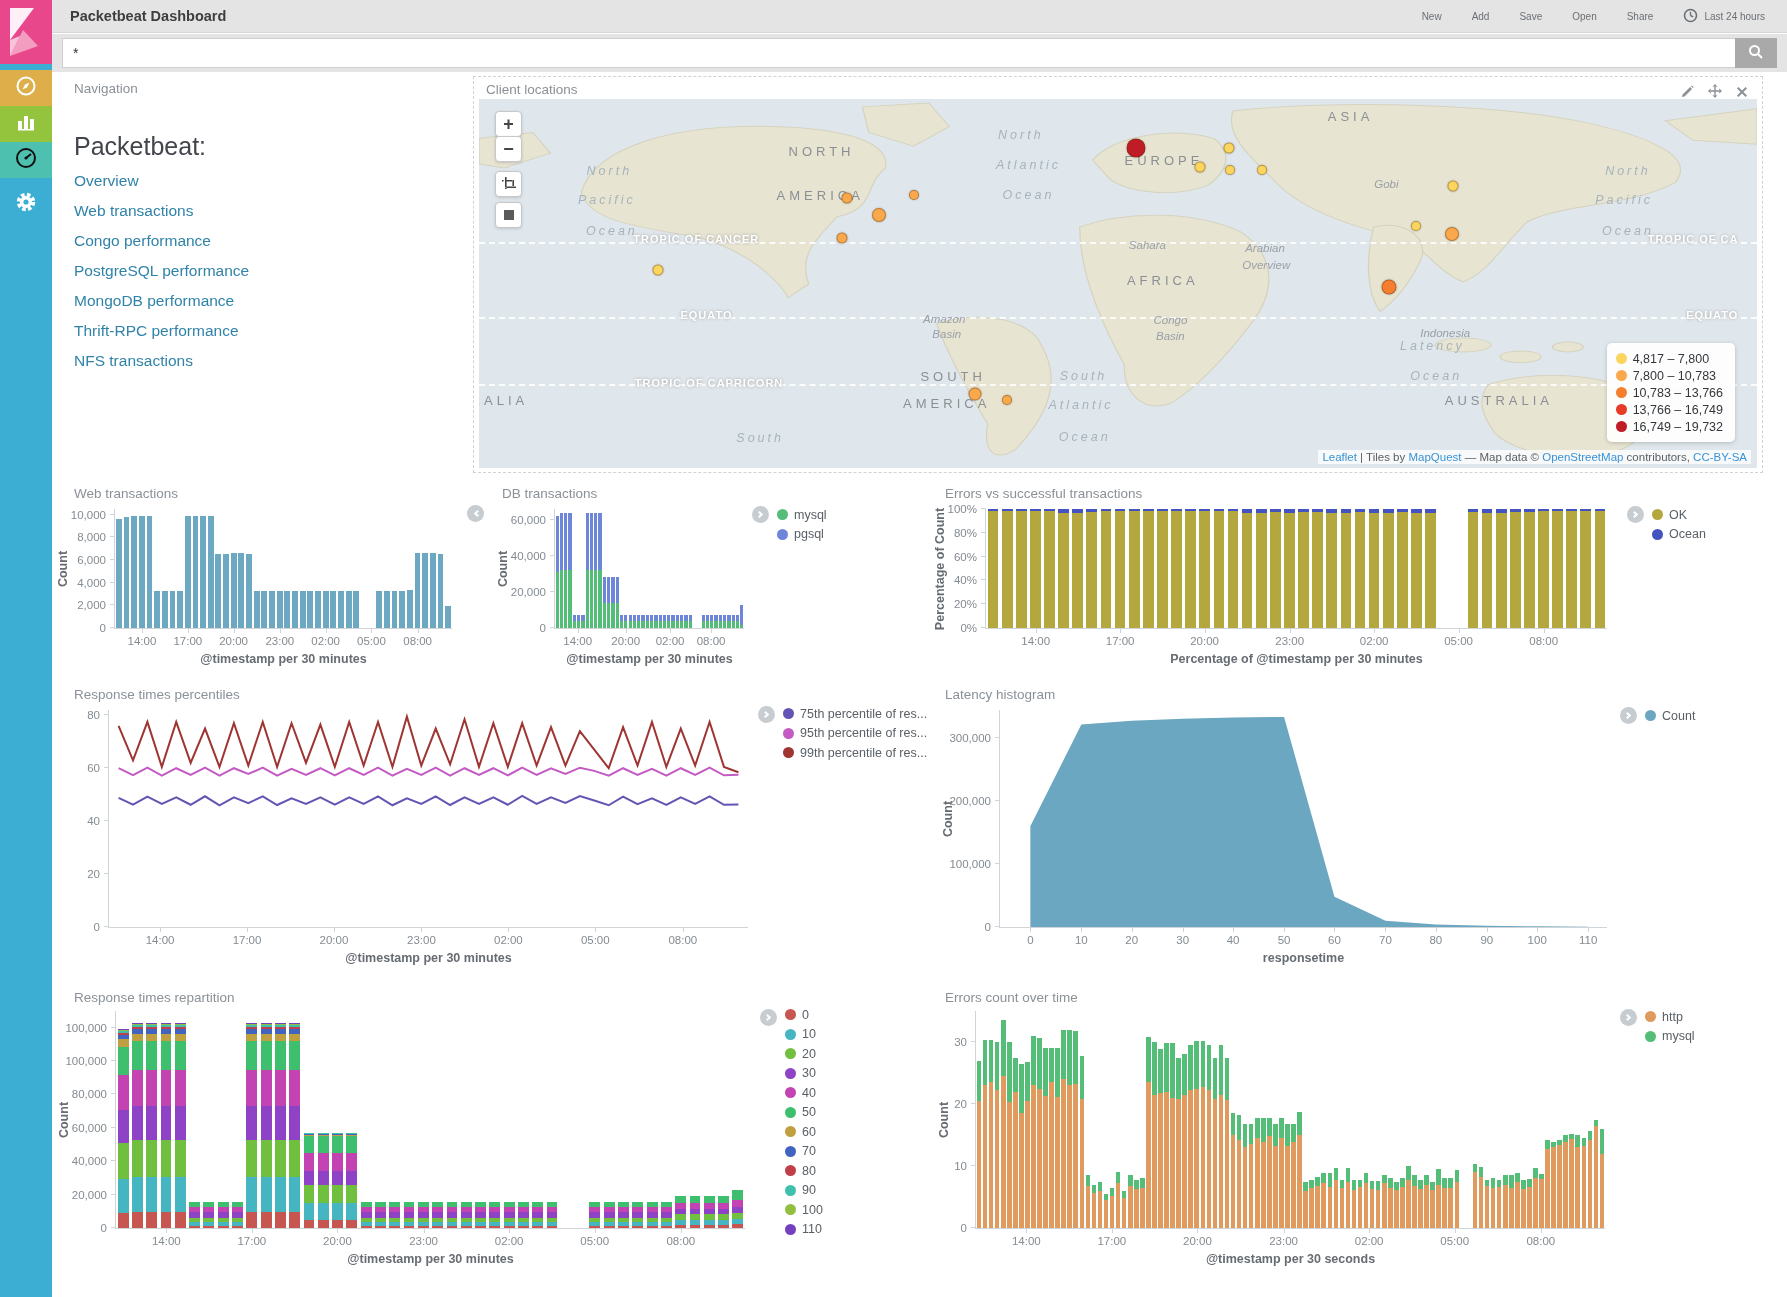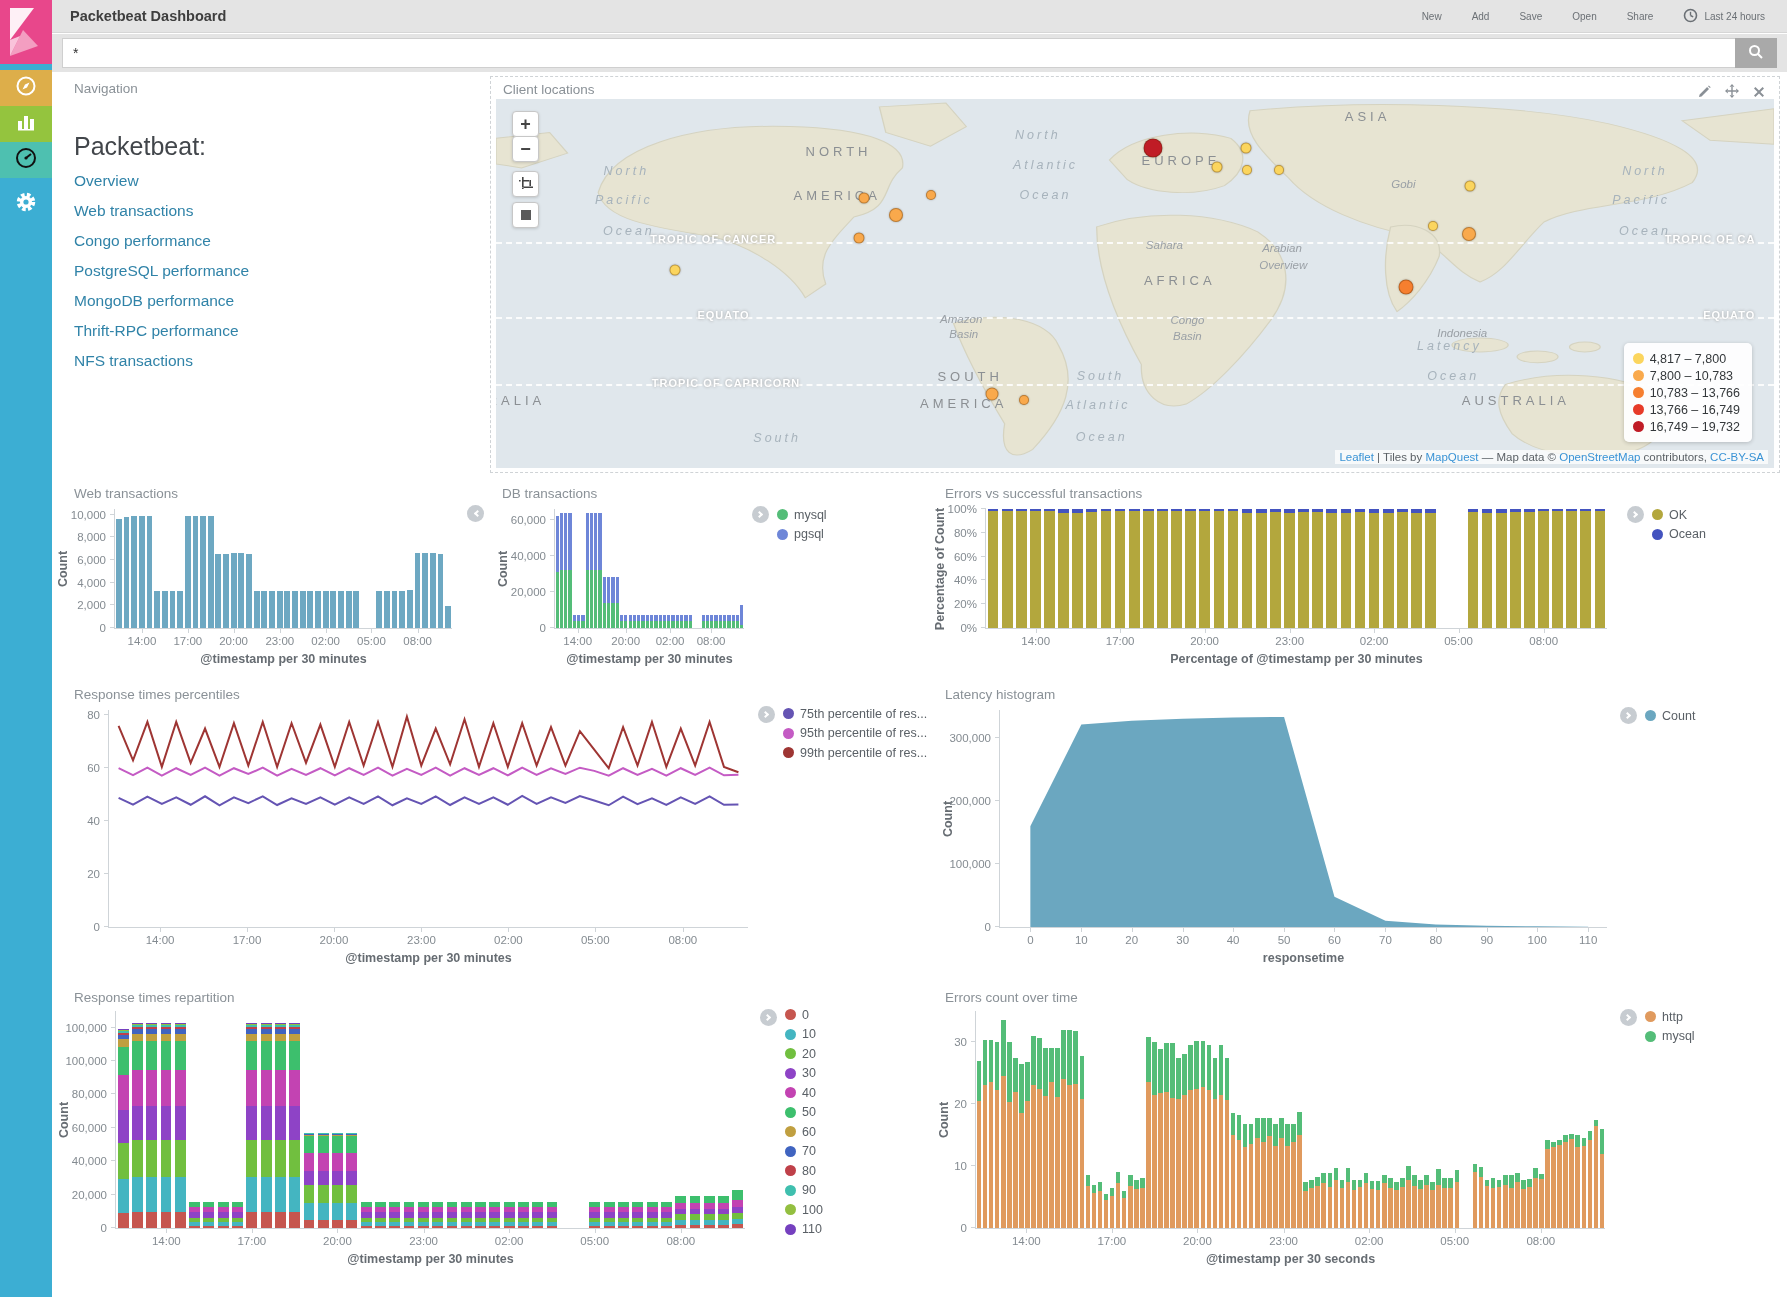--- a/index.html
+++ b/index.html
@@ -162,21 +162,21 @@
   <h2 id="nav-heading">Packetbeat:</h2>
   <a class="navlink" style="top:96px">Overview</a>
   <a class="navlink" style="top:126px">Web transactions</a>
   <a class="navlink" style="top:156px">Congo performance</a>
   <a class="navlink" style="top:186px">PostgreSQL performance</a>
   <a class="navlink" style="top:216px">MongoDB performance</a>
   <a class="navlink" style="top:246px">Thrift-RPC performance</a>
   <a class="navlink" style="top:276px">NFS transactions</a>
 </div>
 
-<div class="panel dashed" style="left:490px; top:76px; width:1290px; height:397px;">
+<div class="panel dashed" style="left:473px; top:76px; width:1290px; height:397px;">
   <div class="ptitle">Client locations</div>
   <div class="picons">
     <span><svg width="13" height="13" viewBox="0 0 13 13">
           <path d="M1 12 l2.5-.6 7.5-7.5 -1.9-1.9 -7.5 7.5z M10 1.2 l1.9 1.9 .8-.8 -1.9-1.9z" fill="#8a9096"></path>
         </svg></span>
     <span><svg width="14" height="14" viewBox="0 0 14 14">
           <path d="M7 0 l2.4 2.8 h-4.8z M7 14 l-2.4-2.8 h4.8z M0 7 l2.8-2.4 v4.8z M14 7 l-2.8 2.4 v-4.8z M6.3 3 h1.4 v8 h-1.4z M3 6.3 h8 v1.4 h-8z" fill="#8a9096"></path>
         </svg></span>
     <span><svg width="12" height="12" viewBox="0 0 12 12">
           <path d="M1 2.4 L2.4 1 L6 4.6 L9.6 1 L11 2.4 L7.4 6 L11 9.6 L9.6 11 L6 7.4 L2.4 11 L1 9.6 L4.6 6z" fill="#8a9096"></path>

